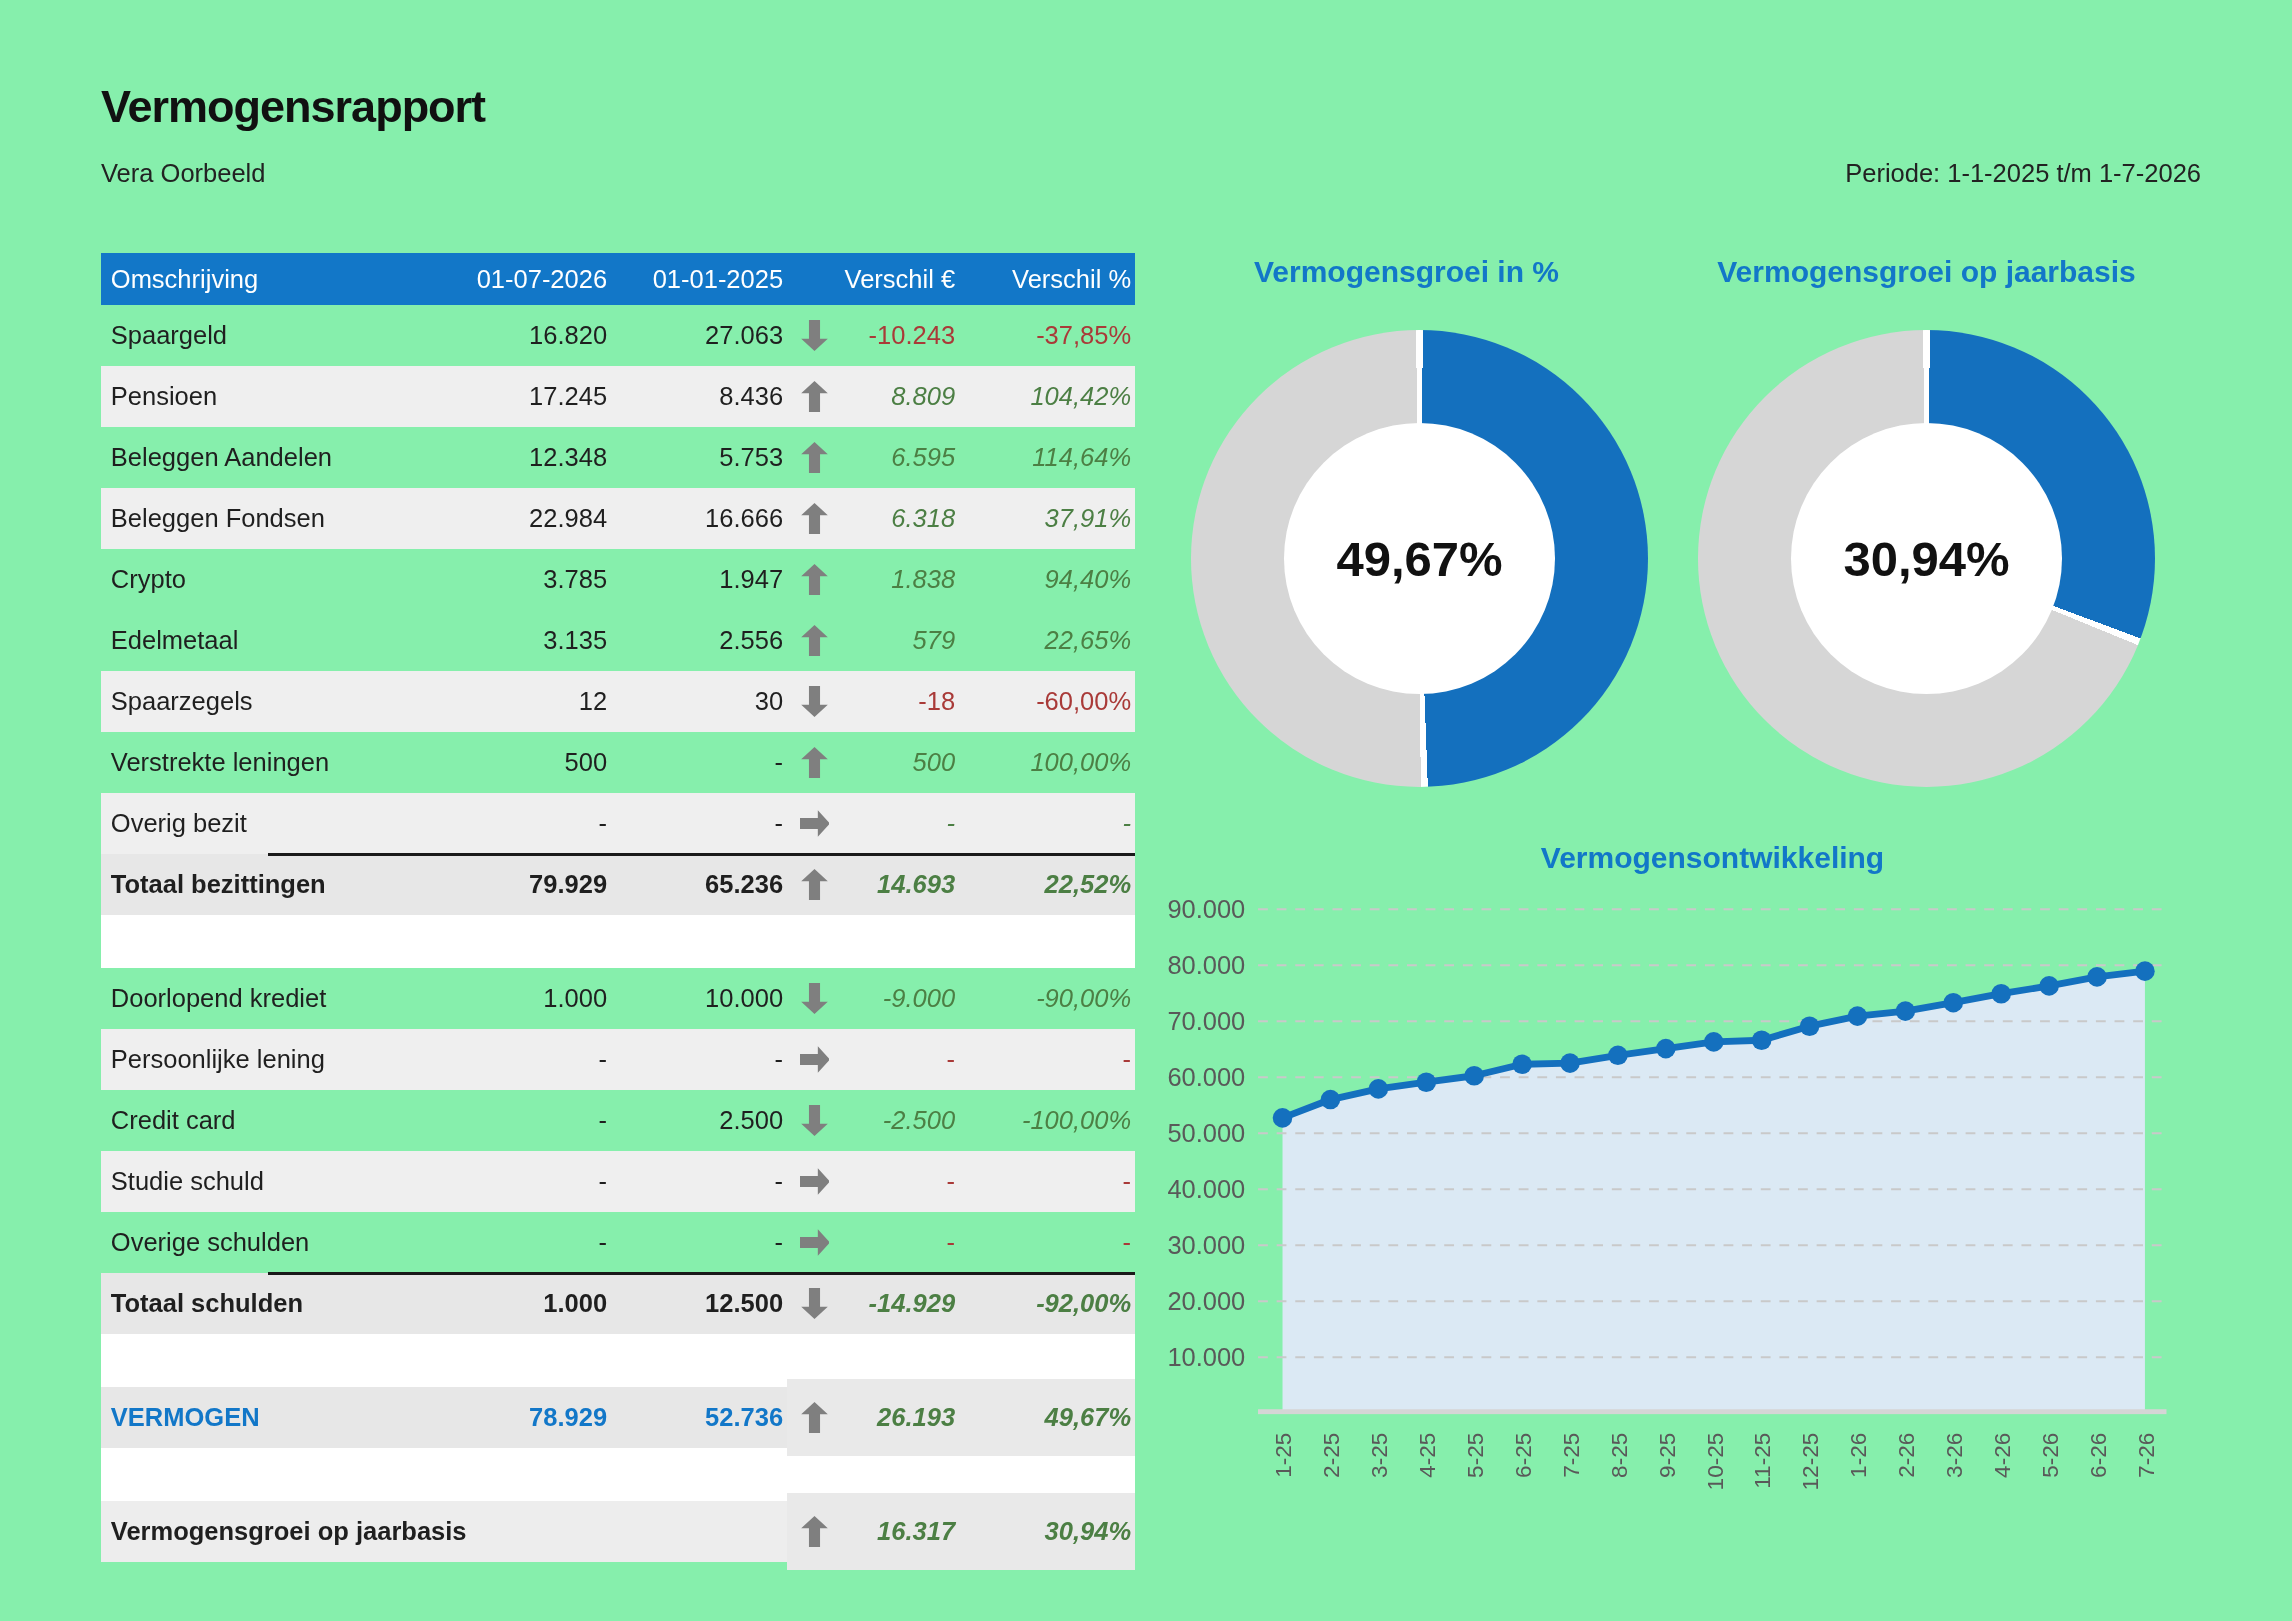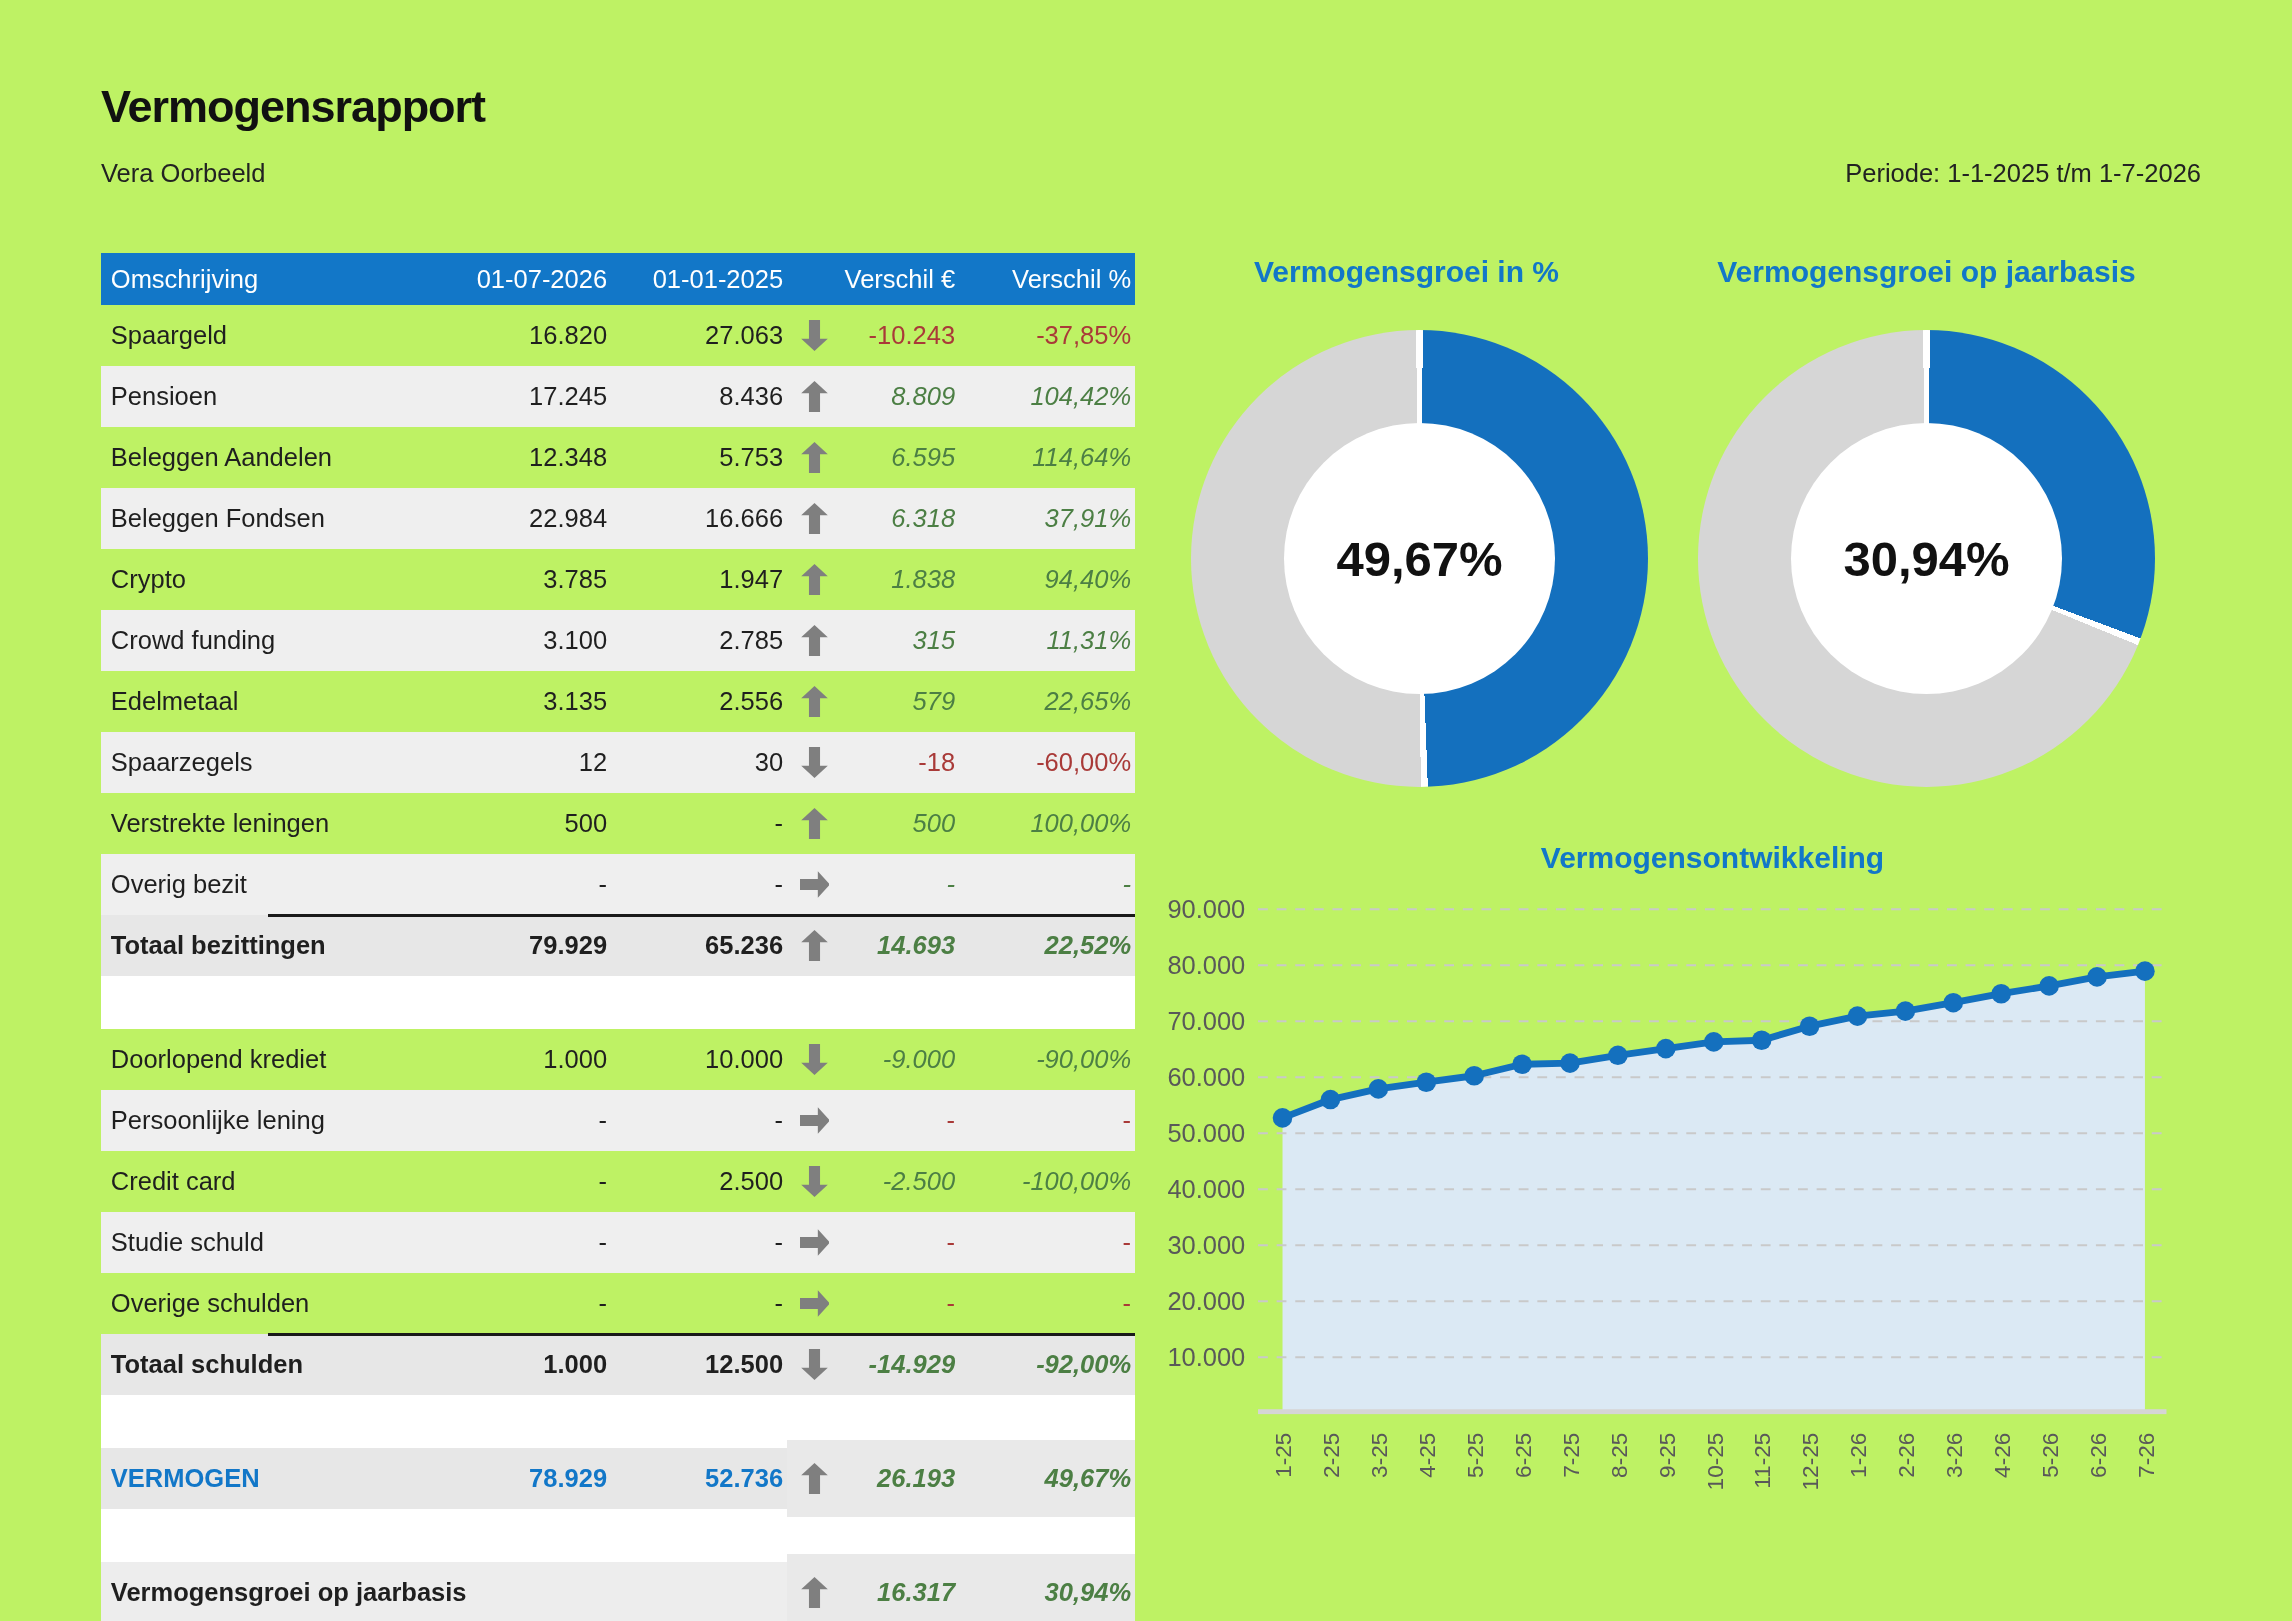--- a/index.html
+++ b/index.html
@@ -1,16 +1,16 @@
 <!DOCTYPE html>
 <html style="--header-blue: #1277C8; --green: #4C7F44; --red: #A93A38; --alt: #EFEFEF; --total-bg: #E7E7E7;"><head>
 <meta charset="utf-8">
 <style>
   html,body{margin:0;padding:0;background:#fff;}
-  .page{position:relative;width:2293px;height:1621px;background:#bef264;overflow:hidden;
+  .page{position:relative;width:2293px;height:1621px;background:#86efac;overflow:hidden;
         font-family:"Liberation Sans",sans-serif;color:#1f1f1f;}
   .page-title{position:absolute;left:101px;top:81px;font-size:45px;font-weight:bold;
         color:#111;letter-spacing:-1px;}
   .subtitle{position:absolute;left:101px;top:159px;font-size:25.5px;color:#222;}
   .period{position:absolute;right:92px;top:159px;font-size:25.5px;color:#222;text-align:right;}
 
   
   .wtable{position:absolute;left:101px;top:253px;width:1034px;}
   .trow{display:grid;grid-template-columns:294px 216px 176px 54px 118px 176px;
         align-items:center;height:61px;position:relative;}
@@ -108,30 +108,20 @@
         </div>
         <div class="trow">
           <span class="cell desc">Crypto</span>
           <span class="cell num n1">3.785</span>
           <span class="cell num n2">1.947</span>
           <span class="cell arrowc"><svg width="29" height="31" viewBox="0 0 24 28" class="arrow-svg">
               <path d="M12 0 L24 11 L17 11 L17 28 L7 28 L7 11 L0 11 Z" fill="#7F7F7F" transform="rotate(0 12 14)"></path>
             </svg></span>
           <span class="cell num pos">1.838</span>
           <span class="cell num pos">94,40%</span>
-        </div>
-        <div class="trow alt">
-          <span class="cell desc">Crowd funding</span>
-          <span class="cell num n1">3.100</span>
-          <span class="cell num n2">2.785</span>
-          <span class="cell arrowc"><svg width="29" height="31" viewBox="0 0 24 28" class="arrow-svg">
-              <path d="M12 0 L24 11 L17 11 L17 28 L7 28 L7 11 L0 11 Z" fill="#7F7F7F" transform="rotate(0 12 14)"></path>
-            </svg></span>
-          <span class="cell num pos">315</span>
-          <span class="cell num pos">11,31%</span>
         </div>
         <div class="trow">
           <span class="cell desc">Edelmetaal</span>
           <span class="cell num n1">3.135</span>
           <span class="cell num n2">2.556</span>
           <span class="cell arrowc"><svg width="29" height="31" viewBox="0 0 24 28" class="arrow-svg">
               <path d="M12 0 L24 11 L17 11 L17 28 L7 28 L7 11 L0 11 Z" fill="#7F7F7F" transform="rotate(0 12 14)"></path>
             </svg></span>
           <span class="cell num pos">579</span>
           <span class="cell num pos">22,65%</span>

